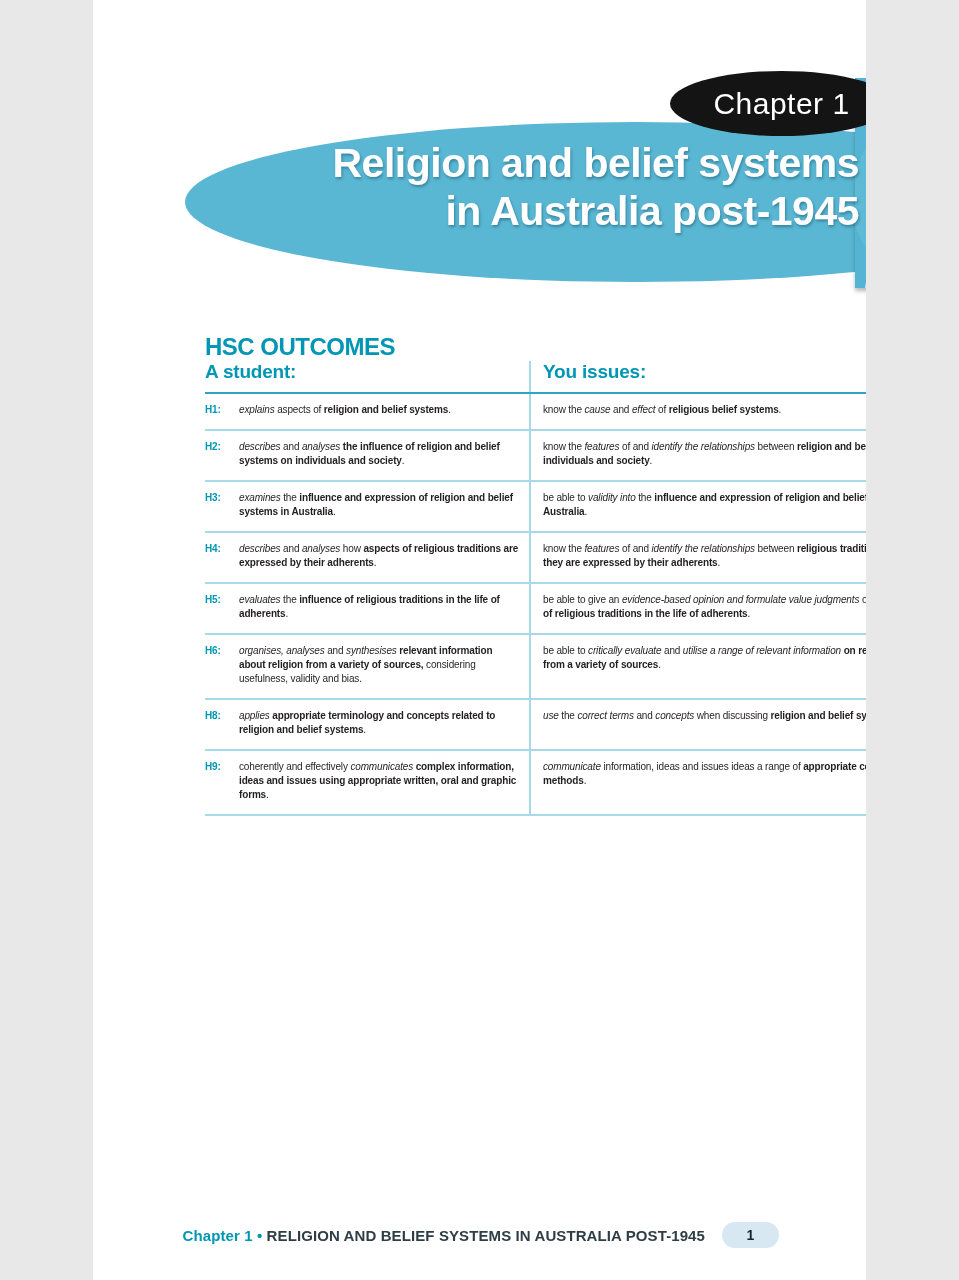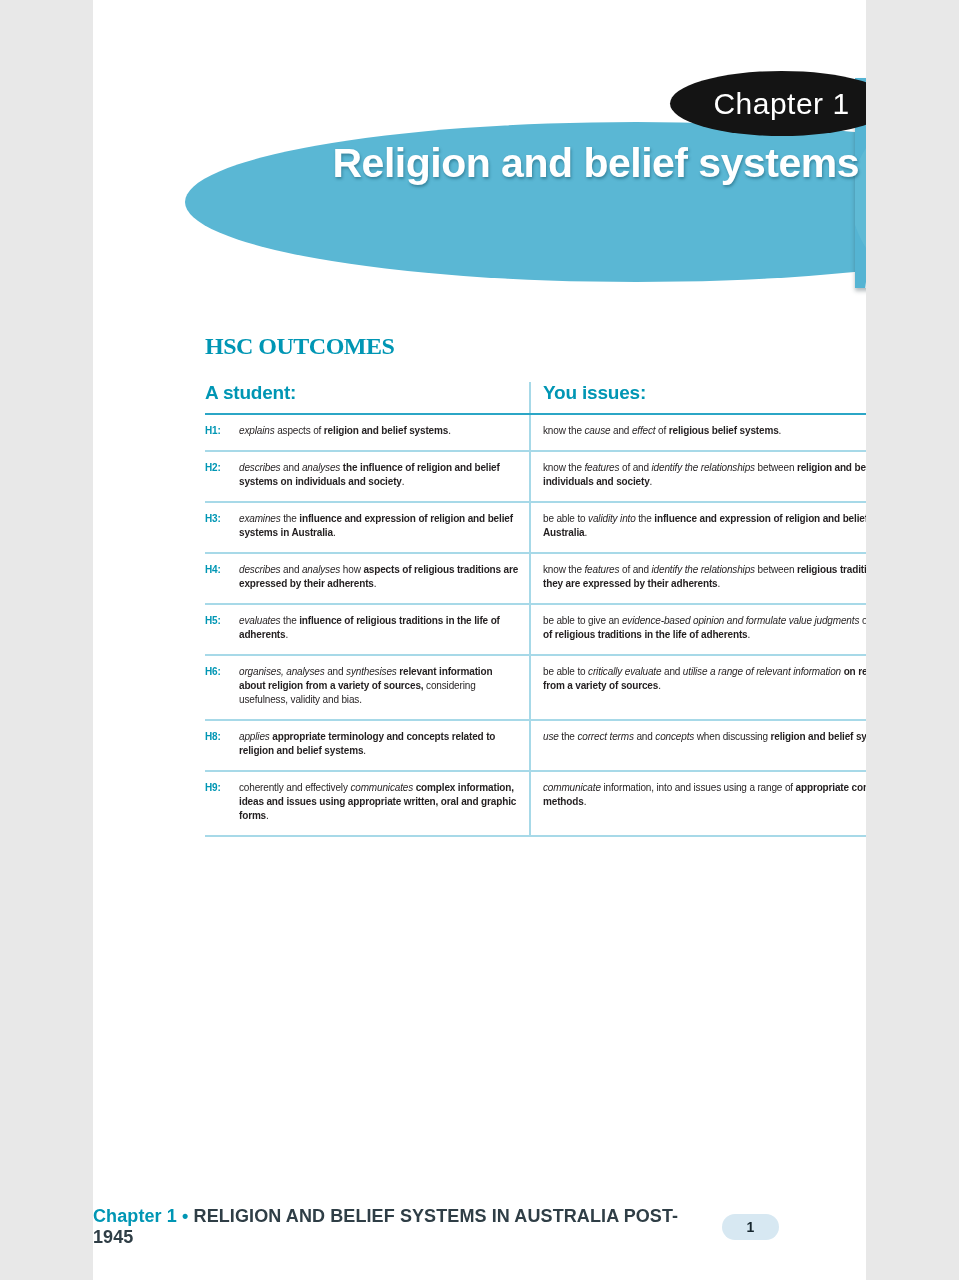--- a/index.html
+++ b/index.html
@@ -39,21 +39,21 @@
   .hero-title{
     position:absolute;left:100px;top:140px;width:666px;
     text-align:right;color:#fff;font-weight:700;font-size:41px;
     line-height:1.16;letter-spacing:-.5px;
     text-shadow:1px 2px 3px rgba(12,70,92,.45);
   }
   
   .content{position:absolute;left:112px;top:333px;width:748px;}
   .section-title{
     color:var(--accent);font-size:24px;font-weight:700;
-    letter-spacing:-.5px;margin-bottom:22px;font-family:Liberation Serif, serif;
+    letter-spacing:-.5px;
   }
   table.outcomes{width:100%;border-collapse:collapse;table-layout:fixed;}
   table.outcomes th{
     text-align:left;color:var(--accent);font-size:19px;font-weight:700;
     padding:0 0 9px 0;border-bottom:2px solid var(--rule-strong);
     letter-spacing:-.2px;
   }
   table.outcomes th.col-right{padding-left:12px;border-left:2px solid var(--rule-light);}
   table.outcomes col.c1{width:325px;}
   table.outcomes td{
@@ -64,21 +64,21 @@
   table.outcomes td.cell-right{border-left:2px solid var(--rule-light);padding-left:12px;}
   .cell-left{display:flex;}
   .code{color:var(--accent);font-weight:700;flex:0 0 34px;}
   .it{font-style:italic;}
   .bd{font-weight:700;}
   
   .footer{
     position:absolute;left:0;right:87px;bottom:32px;
     display:flex;align-items:center;justify-content:flex-end;gap:17px;
   }
-  .footer-text{font-size:18px;font-weight:700;color:var(--footer-text);letter-spacing:.1px;}
+  .footer-text{font-size:15px;font-weight:700;color:var(--footer-text);letter-spacing:.1px;}
   .footer-text .accent{color:var(--accent);}
   .page-pill{
     background:var(--pill);border-radius:13px;min-width:57px;height:26px;
     display:flex;align-items:center;justify-content:center;
     font-size:14px;font-weight:700;color:#16262e;
   }
 </style>
 </head>
 <body>
 
@@ -125,20 +125,21 @@
         <path d="M79,131.5 Q98,143 119,130.5 Q98,138 79,131.5 Z" fill="#ddeef3"></path>
       </svg>
     </div>
 
     <div class="chapter-badge">
       <span>Chapter 1</span>
     </div>
 
     <div class="hero-title">
       <div>Religion and belief systems</div>
+      <div>in Australia post-1945</div>
     </div>
   </div>
 
   <div class="content">
     <div class="section-title">HSC OUTCOMES</div>
 
     <table class="outcomes">
       <colgroup>
           <col class="c1">
           <col class="c2">
@@ -213,21 +214,21 @@
             </td>
             <td class="cell-right"><span class="it">use </span><span>the </span><span class="it">correct terms </span><span>and </span><span class="it">concepts </span><span>when discussing </span><span class="bd">religion and belief systems</span><span>.</span></td>
           </tr>
           <tr>
             <td class="cell-left-td">
               <div class="cell-left">
                 <span class="code">H9:</span>
                 <span><span>coherently and effectively </span><span class="it">communicates </span><span class="bd">complex information, ideas and issues using appropriate written, oral and graphic forms</span><span>.</span></span>
               </div>
             </td>
-            <td class="cell-right"><span class="it">communicate </span><span>information, into and issues using a range of </span><span class="bd">appropriate communications methods</span><span>.</span></td>
+            <td class="cell-right"><span class="it">communicate </span><span>information, ideas and issues ideas a range of </span><span class="bd">appropriate communications methods</span><span>.</span></td>
           </tr>
         </tbody>
     </table>
   </div>
 
   <div class="footer">
     <div class="footer-text">
       <span class="accent">Chapter 1</span>
       <span class="accent">•</span>
       <span>RELIGION AND BELIEF SYSTEMS IN AUSTRALIA POST-1945</span>

